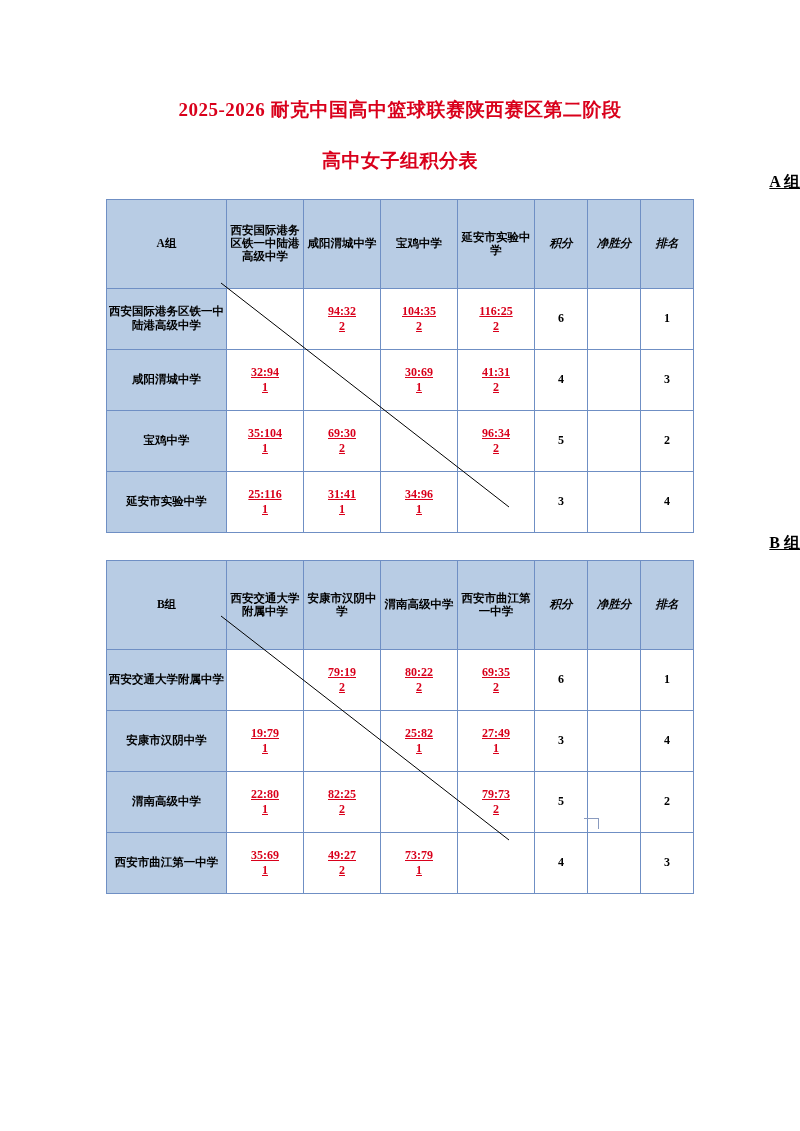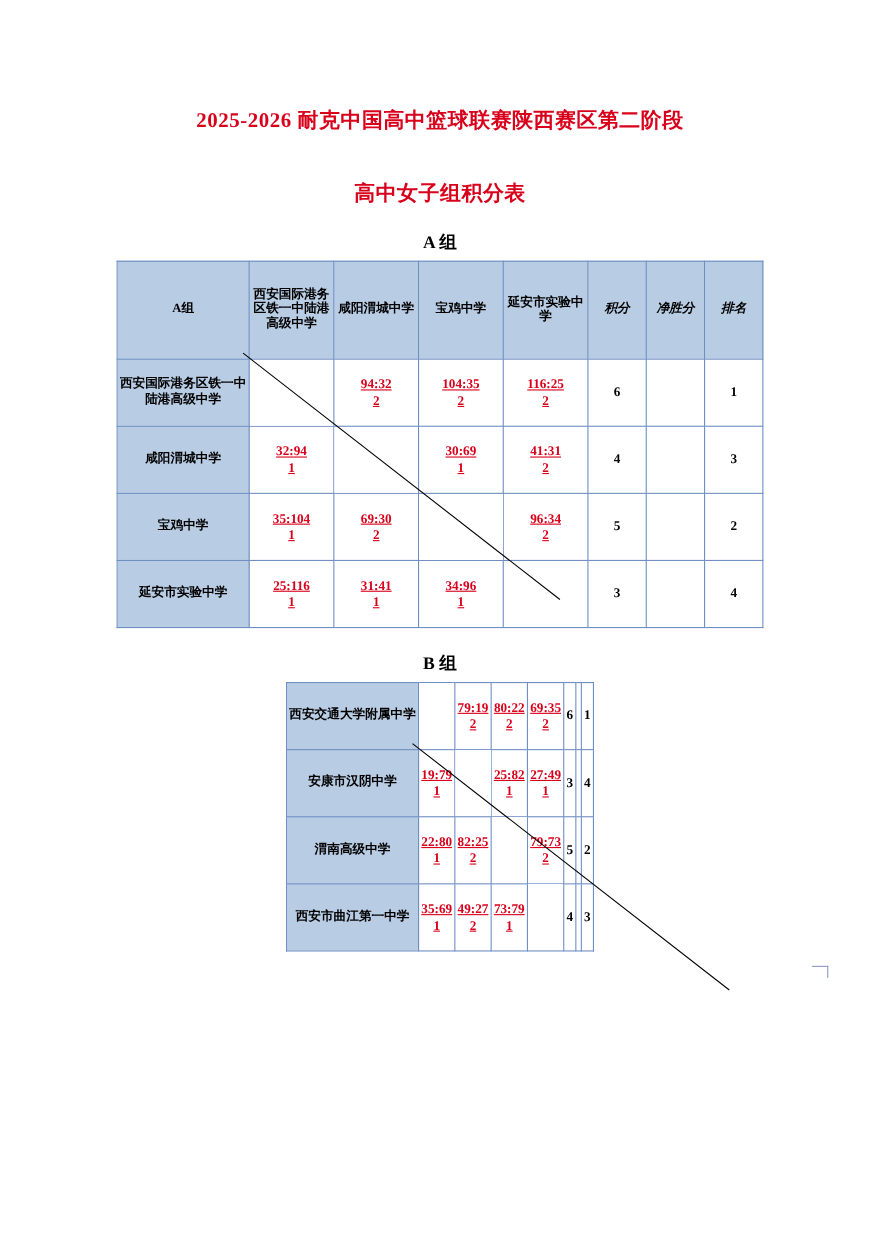--- a/index.html
+++ b/index.html
@@ -26,28 +26,28 @@
     padding-top: 100px;
   }
   .title-line {
     color: #d9001b;
     font-weight: bold;
     font-size: 19px;
     letter-spacing: 0.5px;
     line-height: 1.1;
   }
   .title-line.second {
-    margin-top: 46px;
+    margin-top: 30px;
   }
   .group-label {
-    text-align: center;
+    text-align: right;
     font-weight: bold;
     font-size: 16px;
-    margin-top: 22px;
     margin-bottom: 6px;
+    text-decoration: underline;
   }
   .table-wrap {
     display: flex;
     justify-content: center;
   }
   table.standings {
     border-collapse: collapse;
     table-layout: fixed;
     font-size: 11px;
   }
@@ -225,20 +225,30 @@
         <line x1="115" y1="84" x2="403" y2="308" stroke="#000" stroke-width="1"></line>
       </svg>
     </div>
   </div>
 
   <div class="group-label">B 组</div>
   <div class="table-wrap">
     <div class="tbl-holder">
       <table class="standings">
         <tbody>
+            <tr>
+          <td class="hdr c-team" style="height:56px">B组</td>
+          <td class="hdr c-opp">西安交通大学附属中学</td>
+          <td class="hdr c-opp">安康市汉阴中学</td>
+          <td class="hdr c-opp">渭南高级中学</td>
+          <td class="hdr c-opp">西安市曲江第一中学</td>
+          <td class="hdr c-num">积分</td>
+          <td class="hdr c-num">净胜分</td>
+          <td class="hdr c-num">排名</td>
+        </tr>
 
         <tr>
           <td class="rowhdr c-team">西安交通大学附属中学</td>
           <td class="empty diag"></td>
           <td class="cell-score">
             <span class="sc">79:19</span>
             <span class="pt">2</span>
           </td>
           <td class="cell-score">
             <span class="sc">80:22</span>

